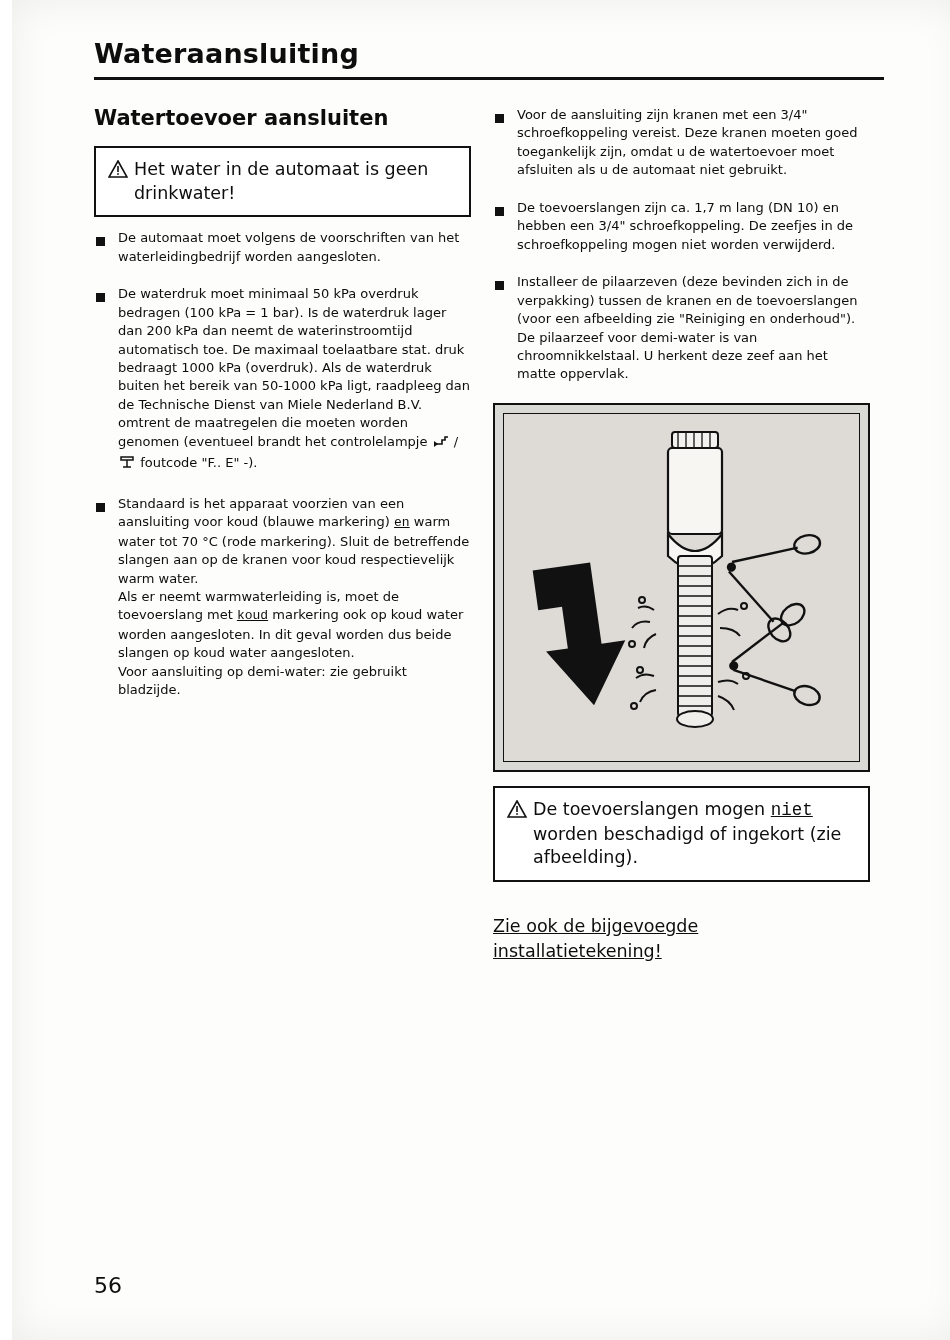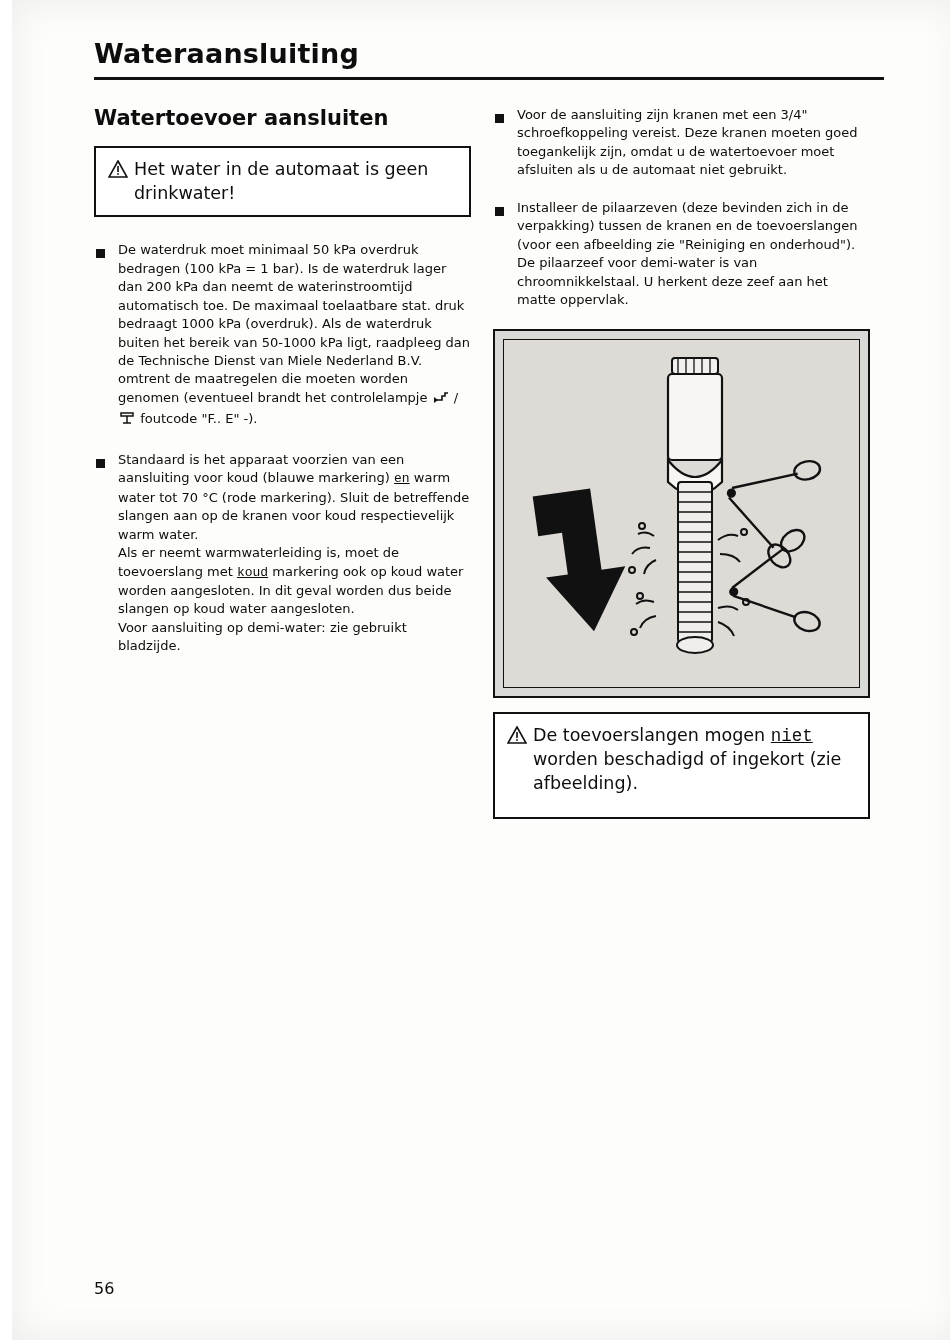--- a/index.html
+++ b/index.html
@@ -58,21 +58,21 @@
     width: 377px;
   }
   .section-title {
     font-size: 21px;
     font-weight: bold;
     margin: 0 0 16px 0;
   }
   .warning-box {
     border: 2px solid #111;
     padding: 10px 10px 10px 12px;
-    margin-bottom: 24px;
+    margin-bottom: 12px;
     background: #fff;
   }
   .warning-inner {
     display: flex;
     align-items: flex-start;
     gap: 6px;
     font-size: 17.5px;
     line-height: 1.35;
   }
   .warn-tri {
@@ -111,34 +111,34 @@
     overflow: hidden;
   }
   .figure-inner {
     position: absolute;
     left: 8px; top: 8px; right: 8px; bottom: 8px;
     border: 1px solid #111;
     background: #dedbd6;
   }
   .caption-box {
     border: 2px solid #111;
-    padding: 10px 10px 22px 12px;
+    padding: 10px 10px 10px 12px;
     margin-bottom: 32px;
     background: #fff;
   }
   .after-note {
     font-size: 17.5px;
     line-height: 1.42;
     text-decoration: underline;
   }
   .page-number {
     position: absolute;
     left: 82px;
     bottom: 42px;
-    font-size: 16px;
+    font-size: 22px;
   }
   .inline-icon {
     display: inline-block;
     vertical-align: -3px;
   }
 </style>
 </head>
 <body>
 
 <div class="page">
@@ -160,20 +160,21 @@
                 <polygon points="10,1 19,17 1,17" fill="none" stroke="#111" stroke-width="1.6"></polygon>
                 <rect x="9.2" y="6" width="1.6" height="6" fill="#111"></rect>
                 <rect x="9.2" y="13.2" width="1.6" height="1.6" fill="#111"></rect>
               </svg>
             </span>
             <span>Het water in de automaat is geen drinkwater!</span>
           </div>
         </div>
 
         <ul class="bullets">
+          <li>De automaat moet volgens de voorschriften van het waterleidingbedrijf worden aangesloten.</li>
           <li>
             <span>De waterdruk moet minimaal 50 kPa overdruk bedragen (100 kPa = 1 bar). Is de waterdruk lager dan 200 kPa dan neemt de waterinstroomtijd automatisch toe. De maximaal toelaatbare stat. druk bedraagt 1000 kPa (overdruk). Als de waterdruk buiten het bereik van 50-1000 kPa ligt, raadpleeg dan de Technische Dienst van Miele Nederland B.V. omtrent de maatregelen die moeten worden genomen (eventueel brandt het controlelampje</span>
             <span class="inline-icon">
               <svg width="18" height="16" viewBox="0 0 18 16">
                 <path d="M2 11 h8 v-4 h3 v-3 h3" fill="none" stroke="#111" stroke-width="1.6"></path>
                 <path d="M2 8 l4 3 l-4 3 z" fill="#111"></path>
               </svg>
             </span>
             <span>/</span>
             <span class="inline-icon">
@@ -191,20 +192,21 @@
             <span>Voor aansluiting op demi-water: zie gebruikt bladzijde.</span>
           </li>
         </ul>
 
       </div>
 
       <div class="col">
 
         <ul class="bullets">
           <li>Voor de aansluiting zijn kranen met een 3/4" schroefkoppeling vereist. Deze kranen moeten goed toegankelijk zijn, omdat u de watertoevoer moet afsluiten als u de automaat niet gebruikt.</li>
+          <li>De toevoerslangen zijn ca. 1,7 m lang (DN 10) en hebben een 3/4" schroefkoppeling. De zeefjes in de schroefkoppeling mogen niet worden verwijderd.</li>
           <li>Installeer de pilaarzeven (deze bevinden zich in de verpakking) tussen de kranen en de toevoerslangen (voor een afbeelding zie "Reiniging en onderhoud"). De pilaarzeef voor demi-water is van chroomnikkelstaal. U herkent deze zeef aan het matte oppervlak.</li>
         </ul>
 
         <div class="figure">
           <div class="figure-inner">
             <svg width="100%" height="100%" viewBox="0 0 355 347" preserveAspectRatio="none">
               <rect x="0" y="0" width="355" height="347" fill="#dedbd6"></rect>
 
               <rect x="168" y="18" width="46" height="16" rx="3" fill="#f2f1ee" stroke="#111" stroke-width="2"></rect>
               <line x1="174" y1="18" x2="174" y2="34" stroke="#111" stroke-width="1.3"></line>
@@ -282,19 +284,20 @@
               <svg width="20" height="18" viewBox="0 0 20 18">
                 <polygon points="10,1 19,17 1,17" fill="none" stroke="#111" stroke-width="1.6"></polygon>
                 <rect x="9.2" y="6" width="1.6" height="6" fill="#111"></rect>
                 <rect x="9.2" y="13.2" width="1.6" height="1.6" fill="#111"></rect>
               </svg>
             </span>
             <span><span>De toevoerslangen mogen </span><span class="u">niet</span><span> worden beschadigd of ingekort (zie afbeelding).</span></span>
           </div>
         </div>
 
+        <div class="after-note">Zie ook de bijgevoegde installatietekening!</div>
 
       </div>
     </div>
   </div>
 
   <div class="page-number">56</div>
 </div>
 
 </body></html>

